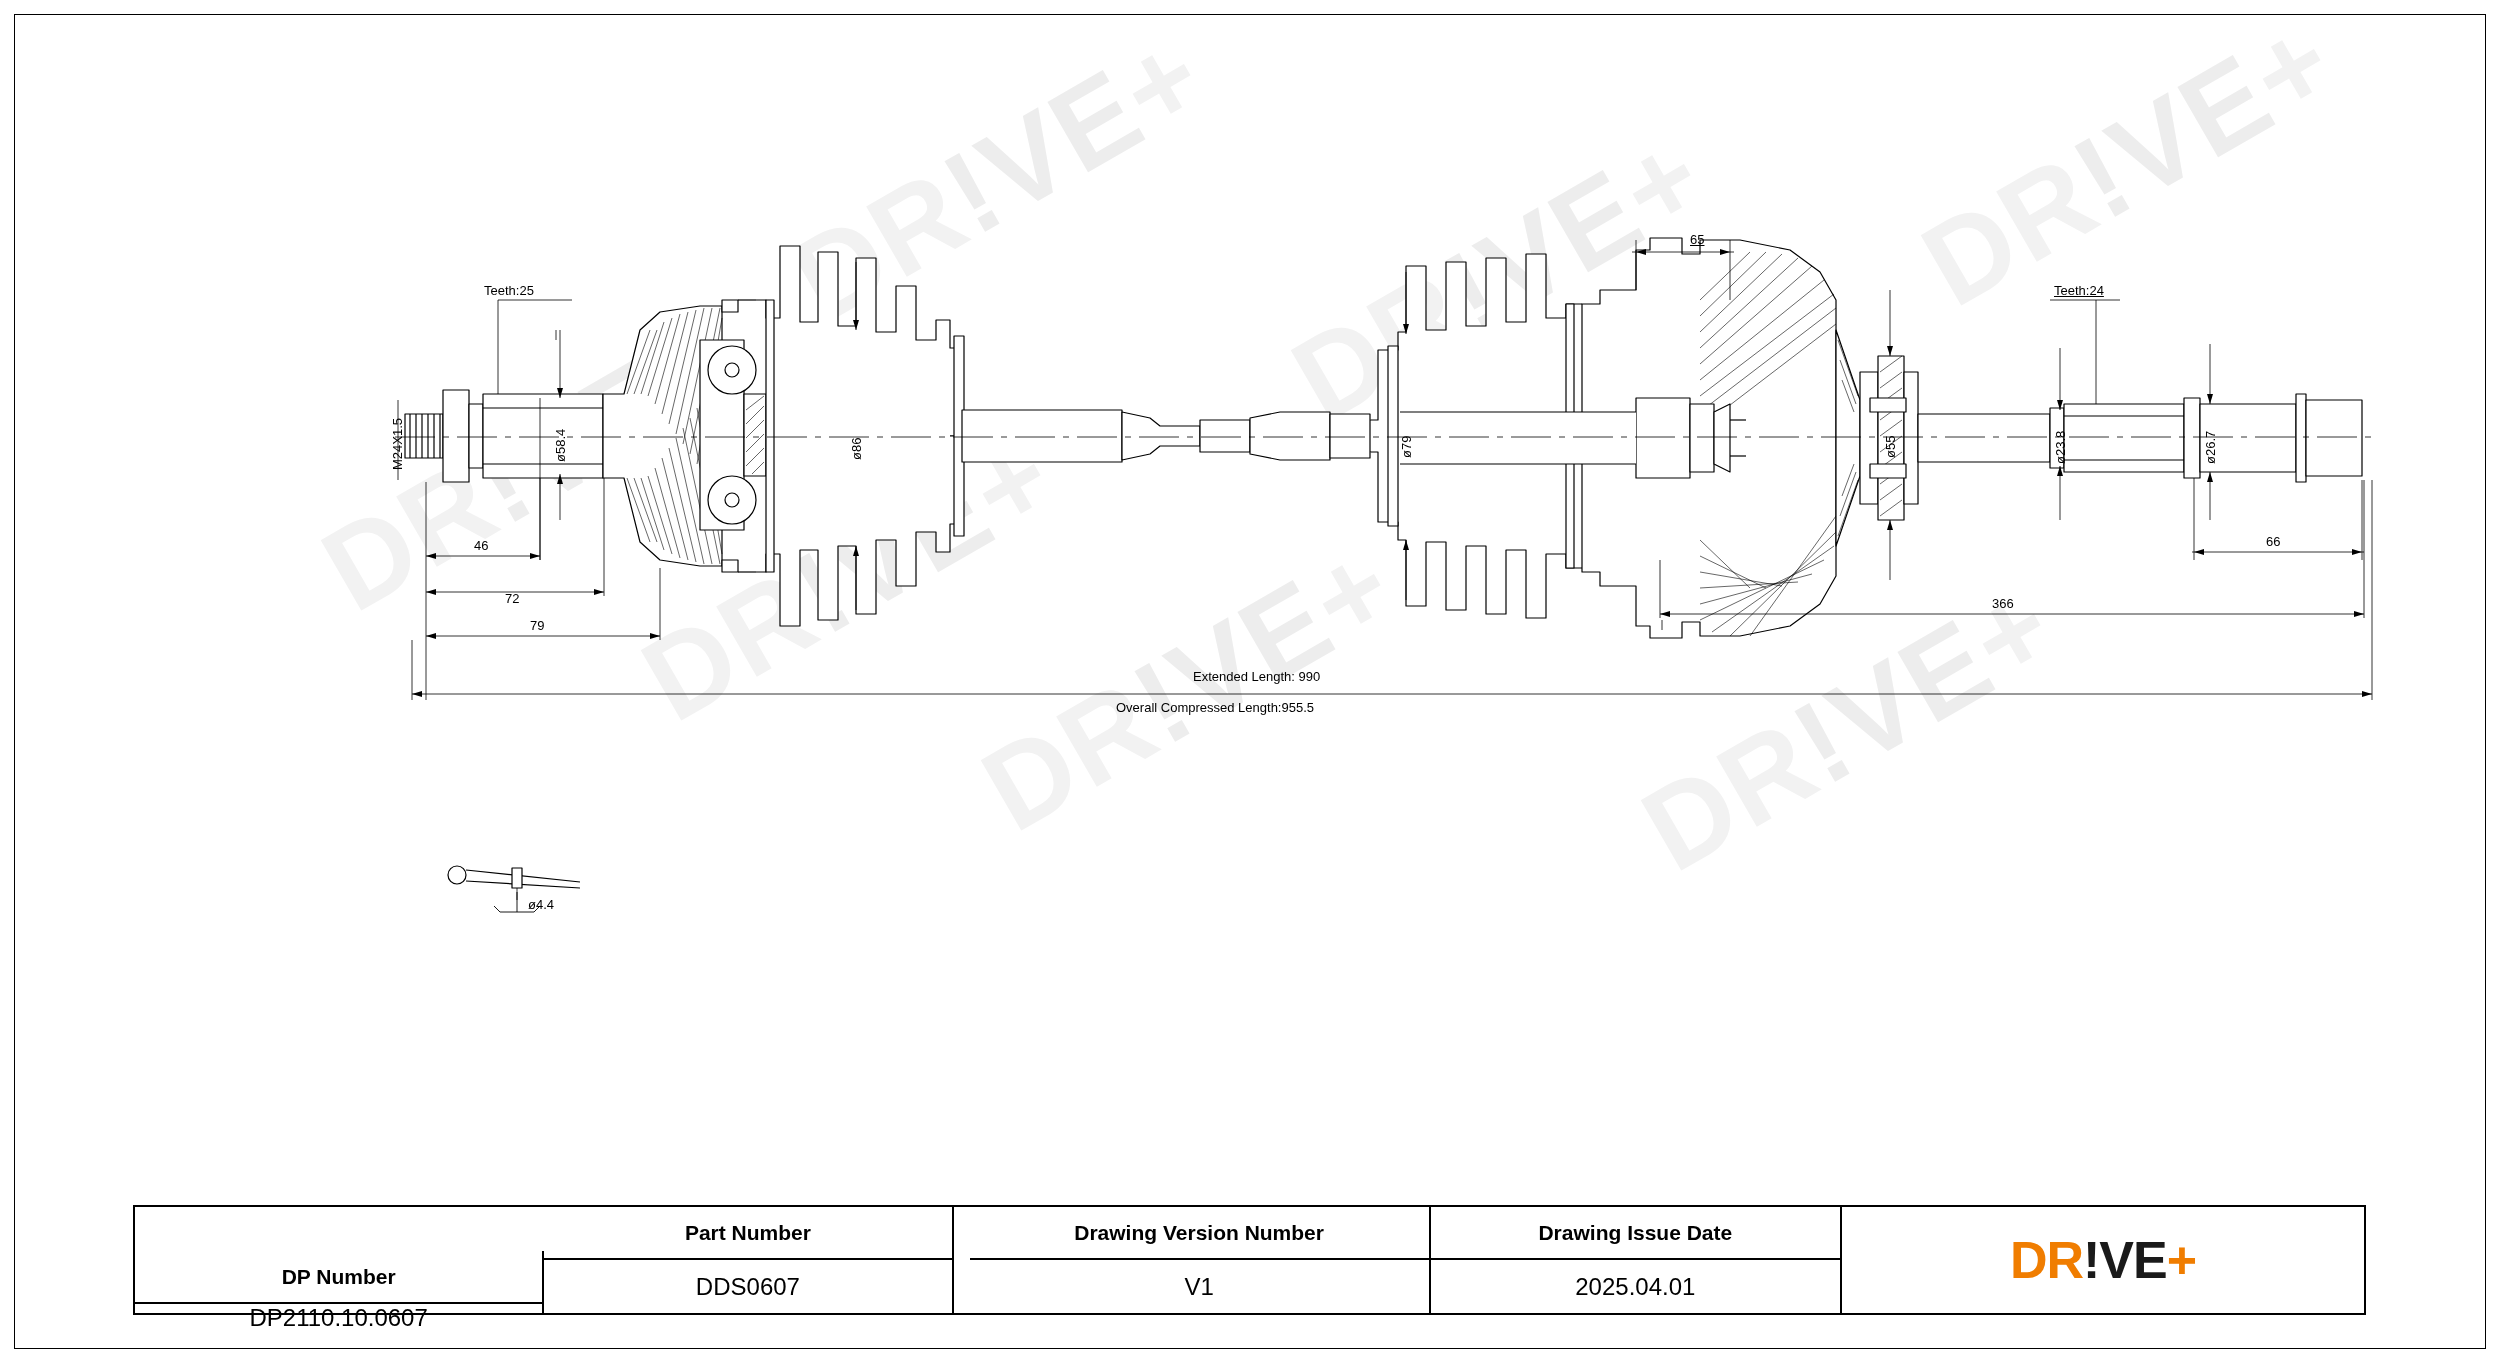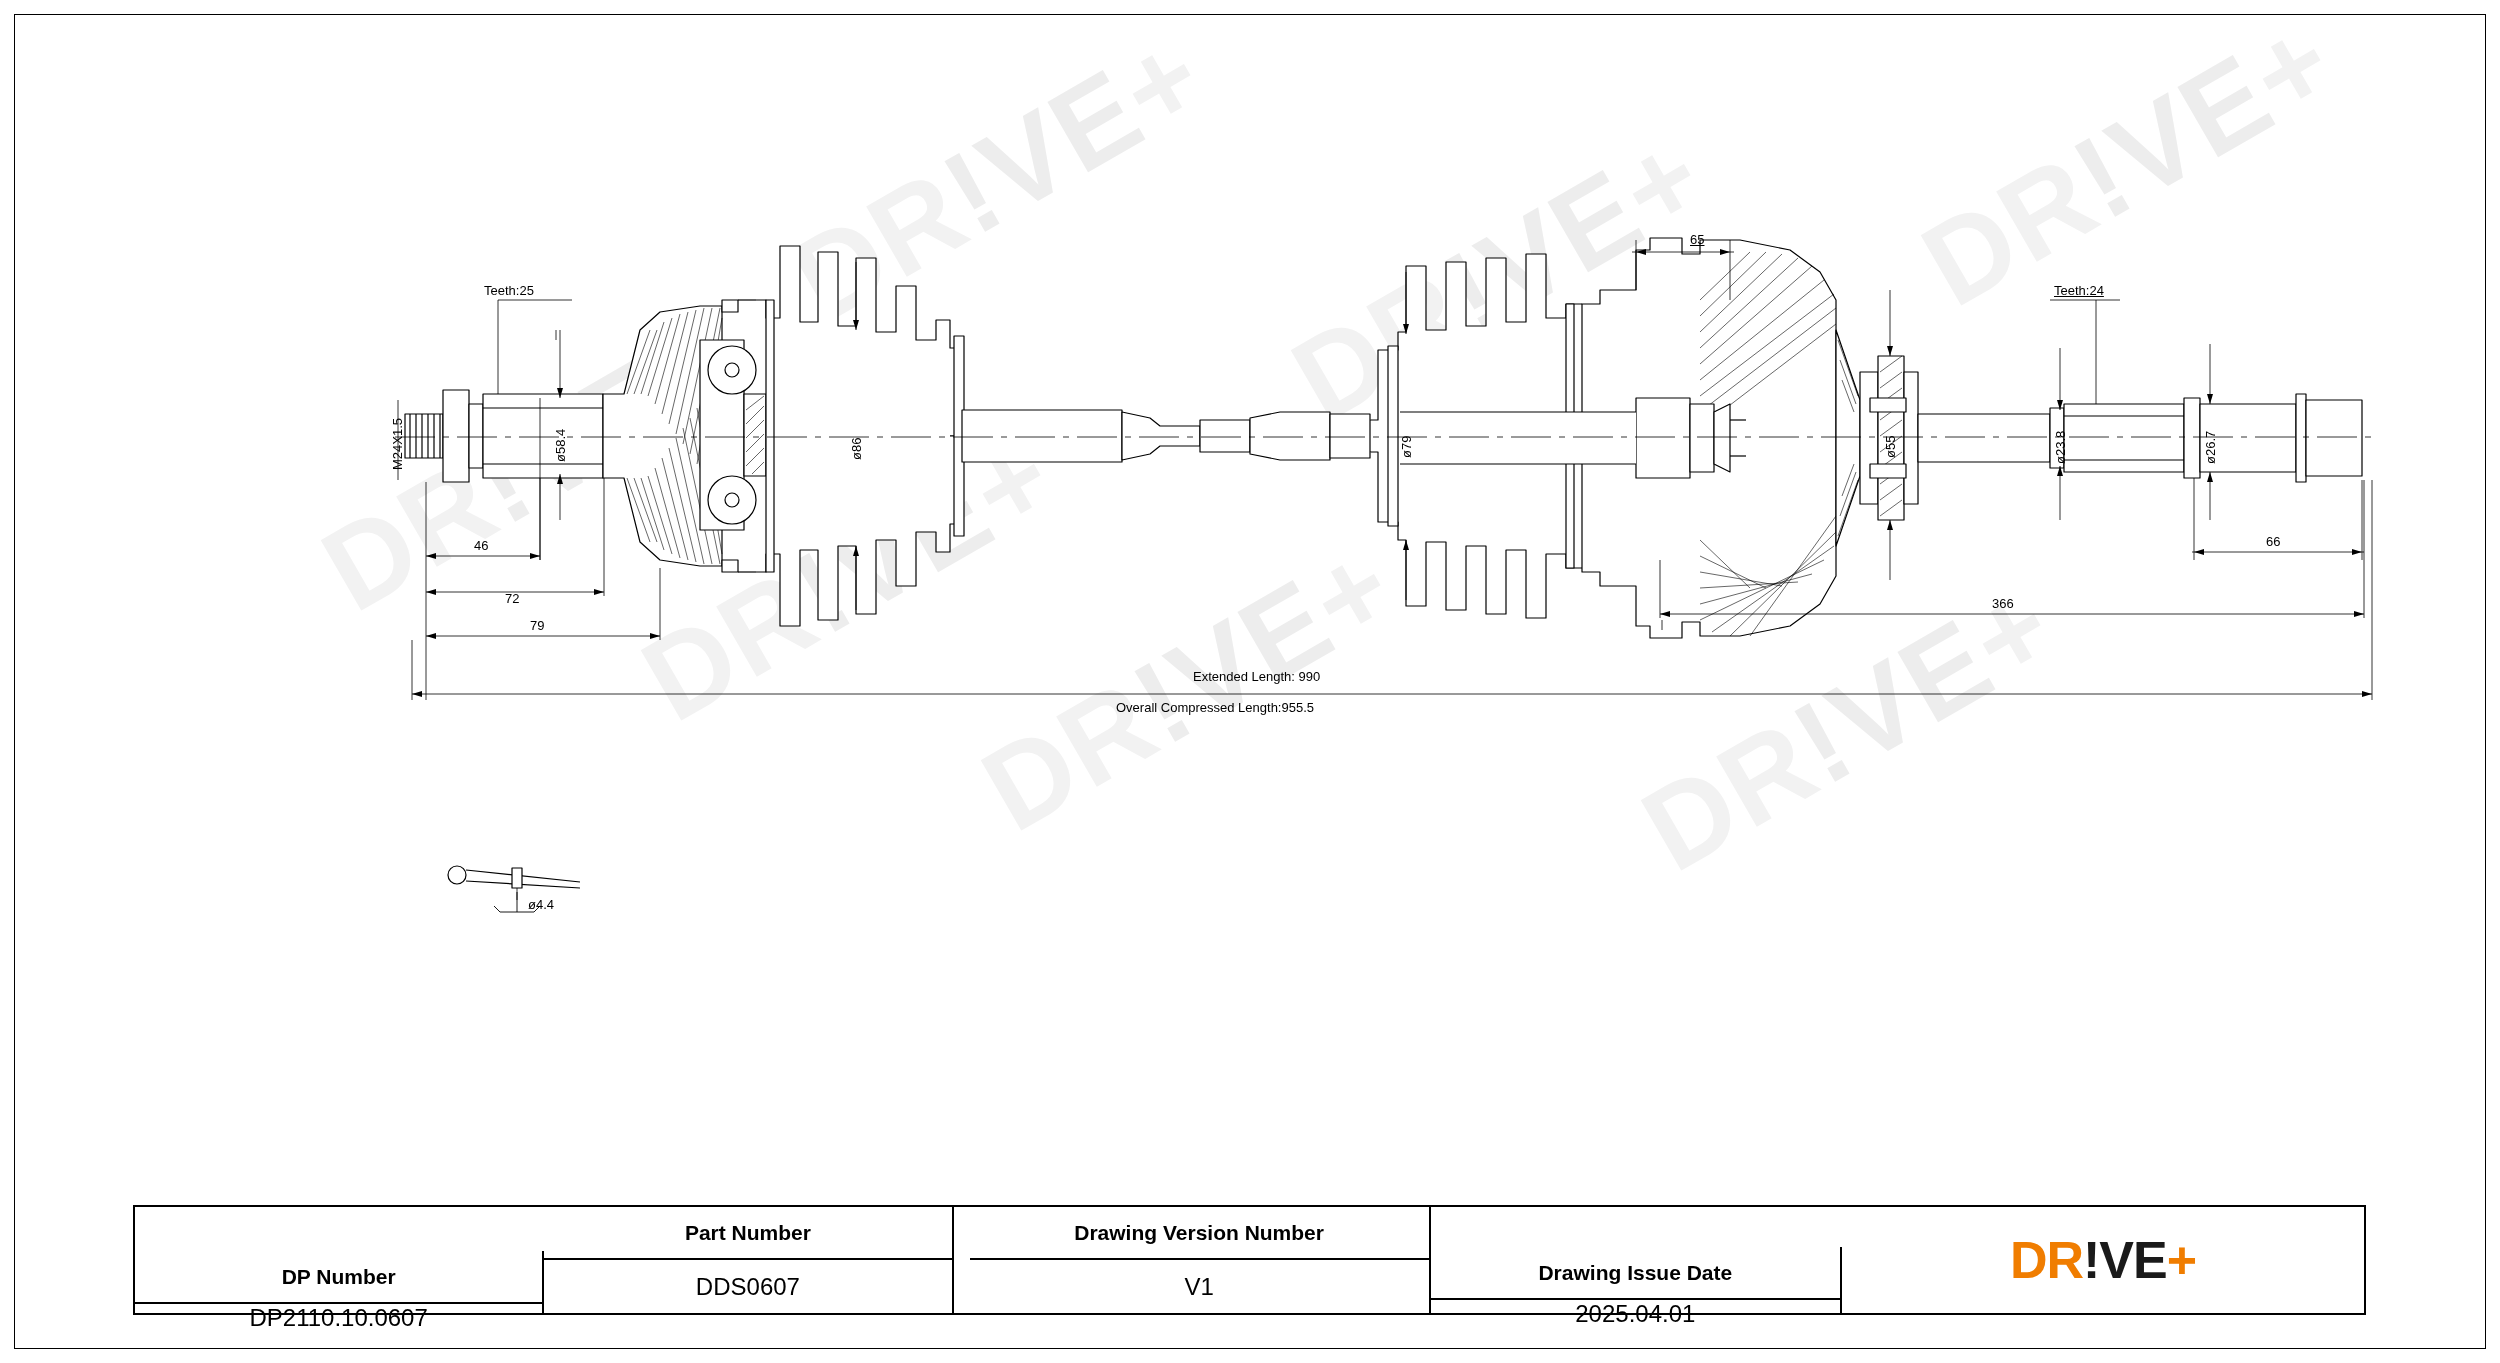--- a/index.html
+++ b/index.html
@@ -369,21 +369,21 @@
       <div class="td">DP2110.10.0607</div>
     </div>
     <div class="tcol" style="width:410px;">
       <div class="th">Part Number</div>
       <div class="td">DDS0607</div>
     </div>
     <div class="tcol" style="width:478px;padding-left:16px;">
       <div class="th">Drawing Version Number</div>
       <div class="td">V1</div>
     </div>
-    <div class="tcol" style="width:412px;margin-top:40px;">
+    <div class="tcol" style="width:412px;">
       <div class="th">Drawing Issue Date</div>
       <div class="td">2025.04.01</div>
     </div>
     <div class="tcol" style="width:523px;">
       <div class="logo">
         <div class="logotxt">
           <span class="or">DR</span><span class="bk">!VE</span><span class="or">+</span>
         </div>
       </div>
     </div>

